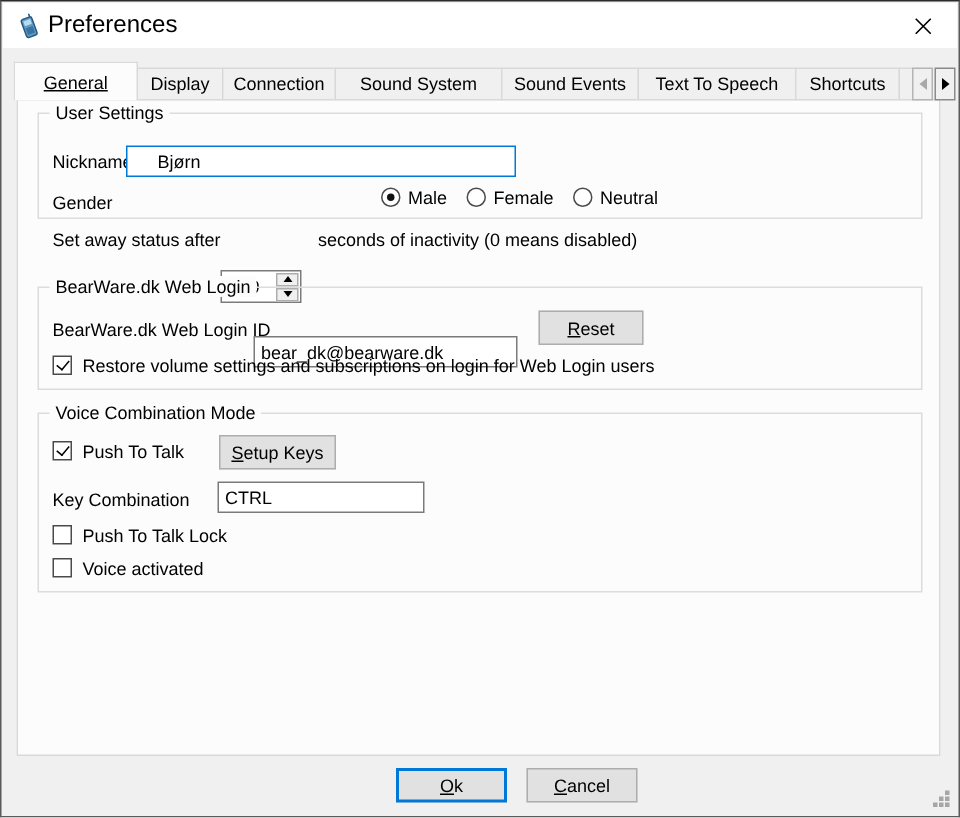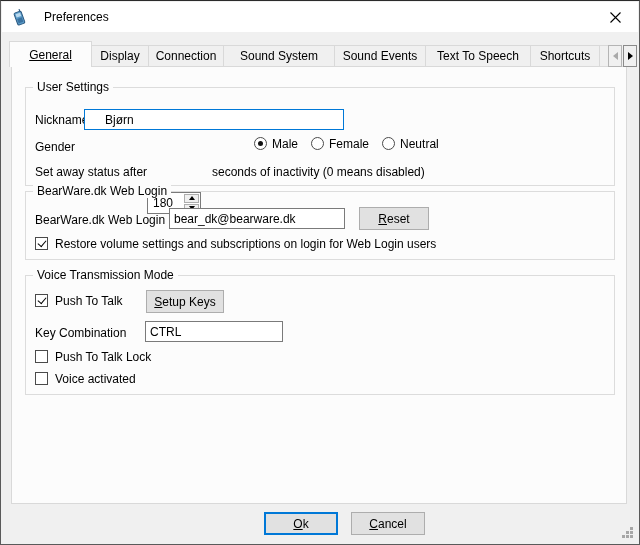--- a/index.html
+++ b/index.html
@@ -6,21 +6,21 @@
   html,body { width:640px; height:545px; }
   body { font-family:"Liberation Sans", sans-serif; font-size:12px; color:#000; background:#fff; }
 
   #window { position:relative; width:640px; height:545px; background:#f0f0f0;
             border:1px solid #5a5a5a; border-top-color:#2b2b2b; overflow:hidden; }
 
   
   .titlebar { position:absolute; left:1px; top:1px; right:1px; height:30px; background:#fff;
               display:flex; align-items:center; }
   .titlebar .appicon { width:18px; height:18px; margin-left:8px; display:flex; align-items:center; justify-content:center; }
-  .titlebar .title { margin-left:16px; font-size:12px; }
+  .titlebar .title { margin-left:4px; font-size:16px; }
   .btn-close { position:absolute; right:0; top:0; width:45px; height:30px; display:flex;
                align-items:center; justify-content:center; background:#fff; }
 
   
   .tabbar { position:absolute; left:8px; top:40px; width:599px; height:26px;
             display:flex; align-items:flex-end; overflow:hidden; z-index:3; }
   .tab { height:22px; background:#f0f0f0; border:1px solid #d9d9d9; margin-left:-1px;
          display:flex; align-items:center; justify-content:center; white-space:nowrap; flex:none; }
   .tab.selected { height:26px; background:#fcfcfc; border-bottom:none; margin-left:0; z-index:2;text-decoration:underline; }
   .tabscroll { position:absolute; top:44px; width:14px; height:22px; background:#f0f0f0;
@@ -29,21 +29,21 @@
   #tabscroll-right { left:622px; border-color:#8a8a8a; }
   .arr-left  { width:0; height:0; border-top:4px solid transparent; border-bottom:4px solid transparent; border-right:5px solid #a9a9a9; }
   .arr-right { width:0; height:0; border-top:4px solid transparent; border-bottom:4px solid transparent; border-left:5px solid #000; }
 
   
   .pane { position:absolute; left:10px; top:65px; width:616px; height:438px;
           background:#fcfcfc; border:1px solid #d9d9d9; z-index:1; }
 
   .groupbox { position:absolute; left:13px; width:590px; border:1px solid #dcdcdc; }
   .groupbox > .gtitle { position:absolute; top:-8px; left:7px; background:#fcfcfc; padding:0 4px; line-height:14px; }
-  #group-user  { top:20px;   height:99px; }
+  #group-user  { top:8px;   height:71px; }
   #group-web   { top:124px; height:69px;  }
   #group-voice { top:208px; height:120px; }
 
   .lbl { position:absolute; white-space:nowrap; line-height:14px; }
 
   input.txt { position:absolute; height:21px; border:1px solid #7a7a7a; background:#fff;
               font-family:"Liberation Sans", sans-serif; font-size:12px; padding:0 4px; outline:none; }
   input.txt.focused { border-color:#0078d7;padding-left:20px; }
 
   .pushbtn { position:absolute; height:23px; background:#e1e1e1; border:1px solid #adadad;
@@ -169,31 +169,31 @@
             </span>
         </span>
       </div>
       <span class="lbl" style="left:186px; top:77px;">seconds of inactivity (0 means disabled)</span>
     </div>
 
     <div class="groupbox" id="group-web">
       <span class="gtitle">BearWare.dk Web Login</span>
 
       <span class="lbl" style="left:9px; top:21px;">BearWare.dk Web Login ID</span>
-      <input class="txt" style="left: 143px; top: 16px; width: 176px;" type="text" value="bear_dk@bearware.dk">
+      <input class="txt" style="left: 143px; top: 32px; width: 176px;" type="text" value="bear_dk@bearware.dk">
       <button class="pushbtn" style="left:333px; top:15px; width:70px;"><u>R</u>eset</button>
 
       <span class="checkrow" style="left:9px; top:45px;">
         <span class="cbox checked"></span>
         <span>Restore volume settings and subscriptions on login for Web Login users</span>
       </span>
     </div>
 
     <div class="groupbox" id="group-voice">
-      <span class="gtitle">Voice Transmission Mode</span>
+      <span class="gtitle">Voice Combination Mode</span>
 
       <span class="checkrow" style="left:9px; top:18px;">
         <span class="cbox checked"></span>
         <span>Push To Talk</span>
       </span>
       <button class="pushbtn" style="left:120px; top:14px; width:78px;"><u>S</u>etup Keys</button>
 
       <span class="lbl" style="left:9px; top:50px;">Key Combination</span>
       <input class="txt" style="left: 119px; top: 45px; width: 138px;" type="text" value="CTRL">
 

